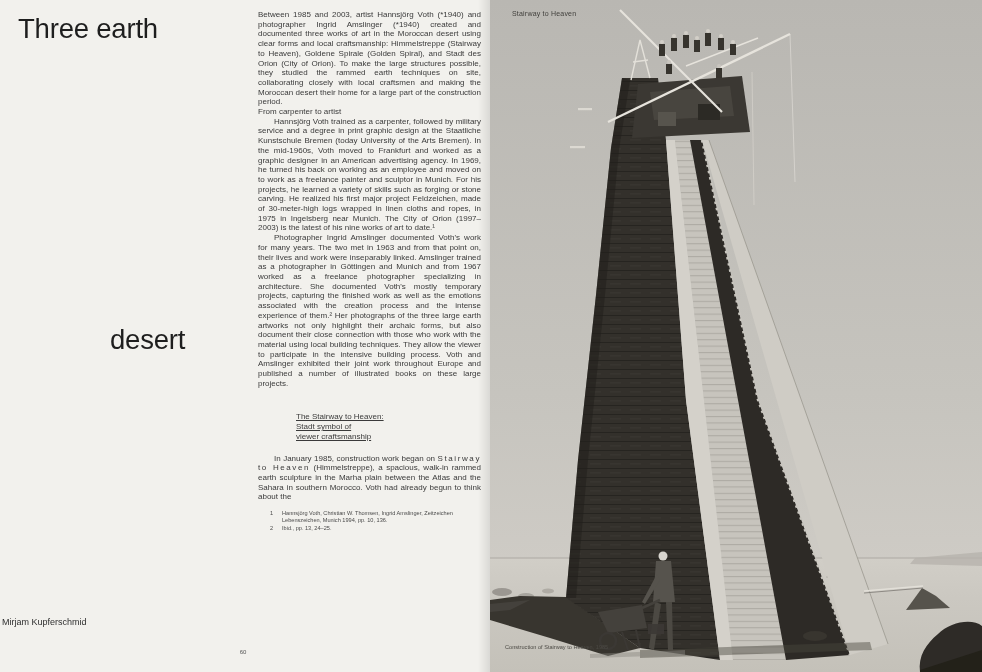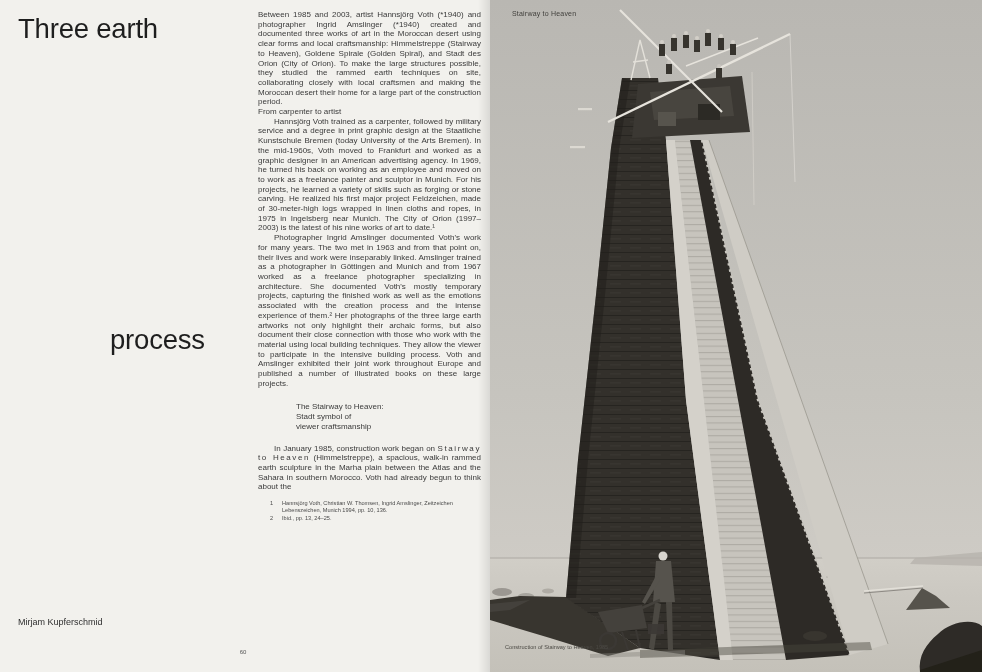--- a/index.html
+++ b/index.html
@@ -18,31 +18,31 @@
   .gutter{
     position:absolute;left:478px;top:0;width:12px;height:672px;
     background:linear-gradient(to right,rgba(0,0,0,0),rgba(0,0,0,0.10));
     pointer-events:none;
   }
   .title{position:absolute;color:#1e1e1e;font-size:27.5px;line-height:35px;letter-spacing:-0.2px;white-space:nowrap;}
   .t1{left:18px;top:11px;}
   .t2{left:18px;top:46px;}
   .t3{left:62px;top:287px;}
   .t4{left:110px;top:322px;}
-  .byline{position:absolute;left:18px;top:617px;font-size:9px;color:#2f2f2f;}
+  .byline{position:absolute;left:2px;top:617px;font-size:9px;color:#2f2f2f;}
   .folio{position:absolute;left:228px;top:649px;width:30px;text-align:center;font-size:6px;color:#555;}
   .article{
     position:absolute;left:258px;top:10px;width:223px;
     font-size:8px;line-height:9.7px;color:#3a3a3a;
     text-align:justify;
   }
   .article p{margin:0;}
   .p-indent{text-indent:16px;}
   .subhead{margin:18px 0 12px 38px;text-align:left;}
-  .subhead2{margin:14px 0 12px 38px;text-align:left;}
+  .subhead2{margin:24px 0 12px 38px;text-align:left;text-decoration:underline;}
   .subhead2 div{display:block;}
   .spaced{letter-spacing:1.6px;}
   .footnotes{margin-top:8px;font-size:5.6px;line-height:7.4px;color:#4a4a4a;text-align:left;}
   .fn{display:flex;padding-left:12px;}
   .fn-num{width:12px;flex:none;}
   .fn-text{flex:1;}
   
   .right-page{position:absolute;left:490px;top:0;width:492px;height:672px;}
   .photo{position:absolute;inset:0;}
   .caption-top{
@@ -52,21 +52,21 @@
     position:absolute;left:15px;top:644px;font-size:5.6px;color:#4c4a45;
   }
 </style>
 </head>
 <body>
 
 <div class="spread">
 
   <div class="left-page">
     <div class="title t1">Three earth</div>
-    <div class="title t4">process</div>
+    <div class="title t4">desert</div>
 
     <div class="article">
       <p>Between 1985 and 2003, artist Hannsjörg Voth (*1940) and photographer Ingrid Amslinger (*1940) created and documented three works of art in the Moroccan desert using clear forms and local craftsmanship: Himmelstreppe (Stairway to Heaven), Goldene Spirale (Golden Spiral), and Stadt des Orion (City of Orion). To make the large structures possible, they studied the rammed earth techniques on site, collaborating closely with local craftsmen and making the Moroccan desert their home for a large part of the construction period.</p>
       <p class="subhead">From carpenter to artist</p>
       <p class="p-indent">Hannsjörg Voth trained as a carpenter, followed by military service and a degree in print graphic design at the Staatliche Kunstschule Bremen (today University of the Arts Bremen). In the mid-1960s, Voth moved to Frankfurt and worked as a graphic designer in an American advertising agency. In 1969, he turned his back on working as an employee and moved on to work as a freelance painter and sculptor in Munich. For his projects, he learned a variety of skills such as forging or stone carving. He realized his first major project Feldzeichen, made of 30-meter-high logs wrapped in linen cloths and ropes, in 1975 in Ingelsberg near Munich. The City of Orion (1997–2003) is the latest of his nine works of art to date.¹</p>
       <p class="p-indent">Photographer Ingrid Amslinger documented Voth's work for many years. The two met in 1963 and from that point on, their lives and work were inseparably linked. Amslinger trained as a photographer in Göttingen and Munich and from 1967 worked as a freelance photographer specializing in architecture. She documented Voth's mostly temporary projects, capturing the finished work as well as the emotions associated with the creation process and the intense experience of them.² Her photographs of the three large earth artworks not only highlight their archaic forms, but also document their close connection with those who work with the material using local building techniques. They allow the viewer to participate in the intensive building process. Voth and Amslinger exhibited their joint work throughout Europe and published a number of illustrated books on these large projects.</p>
       <div class="subhead2">
         <div>The Stairway to Heaven:</div>
         <div>Stadt symbol of</div>
         <div>viewer craftsmanship</div>

